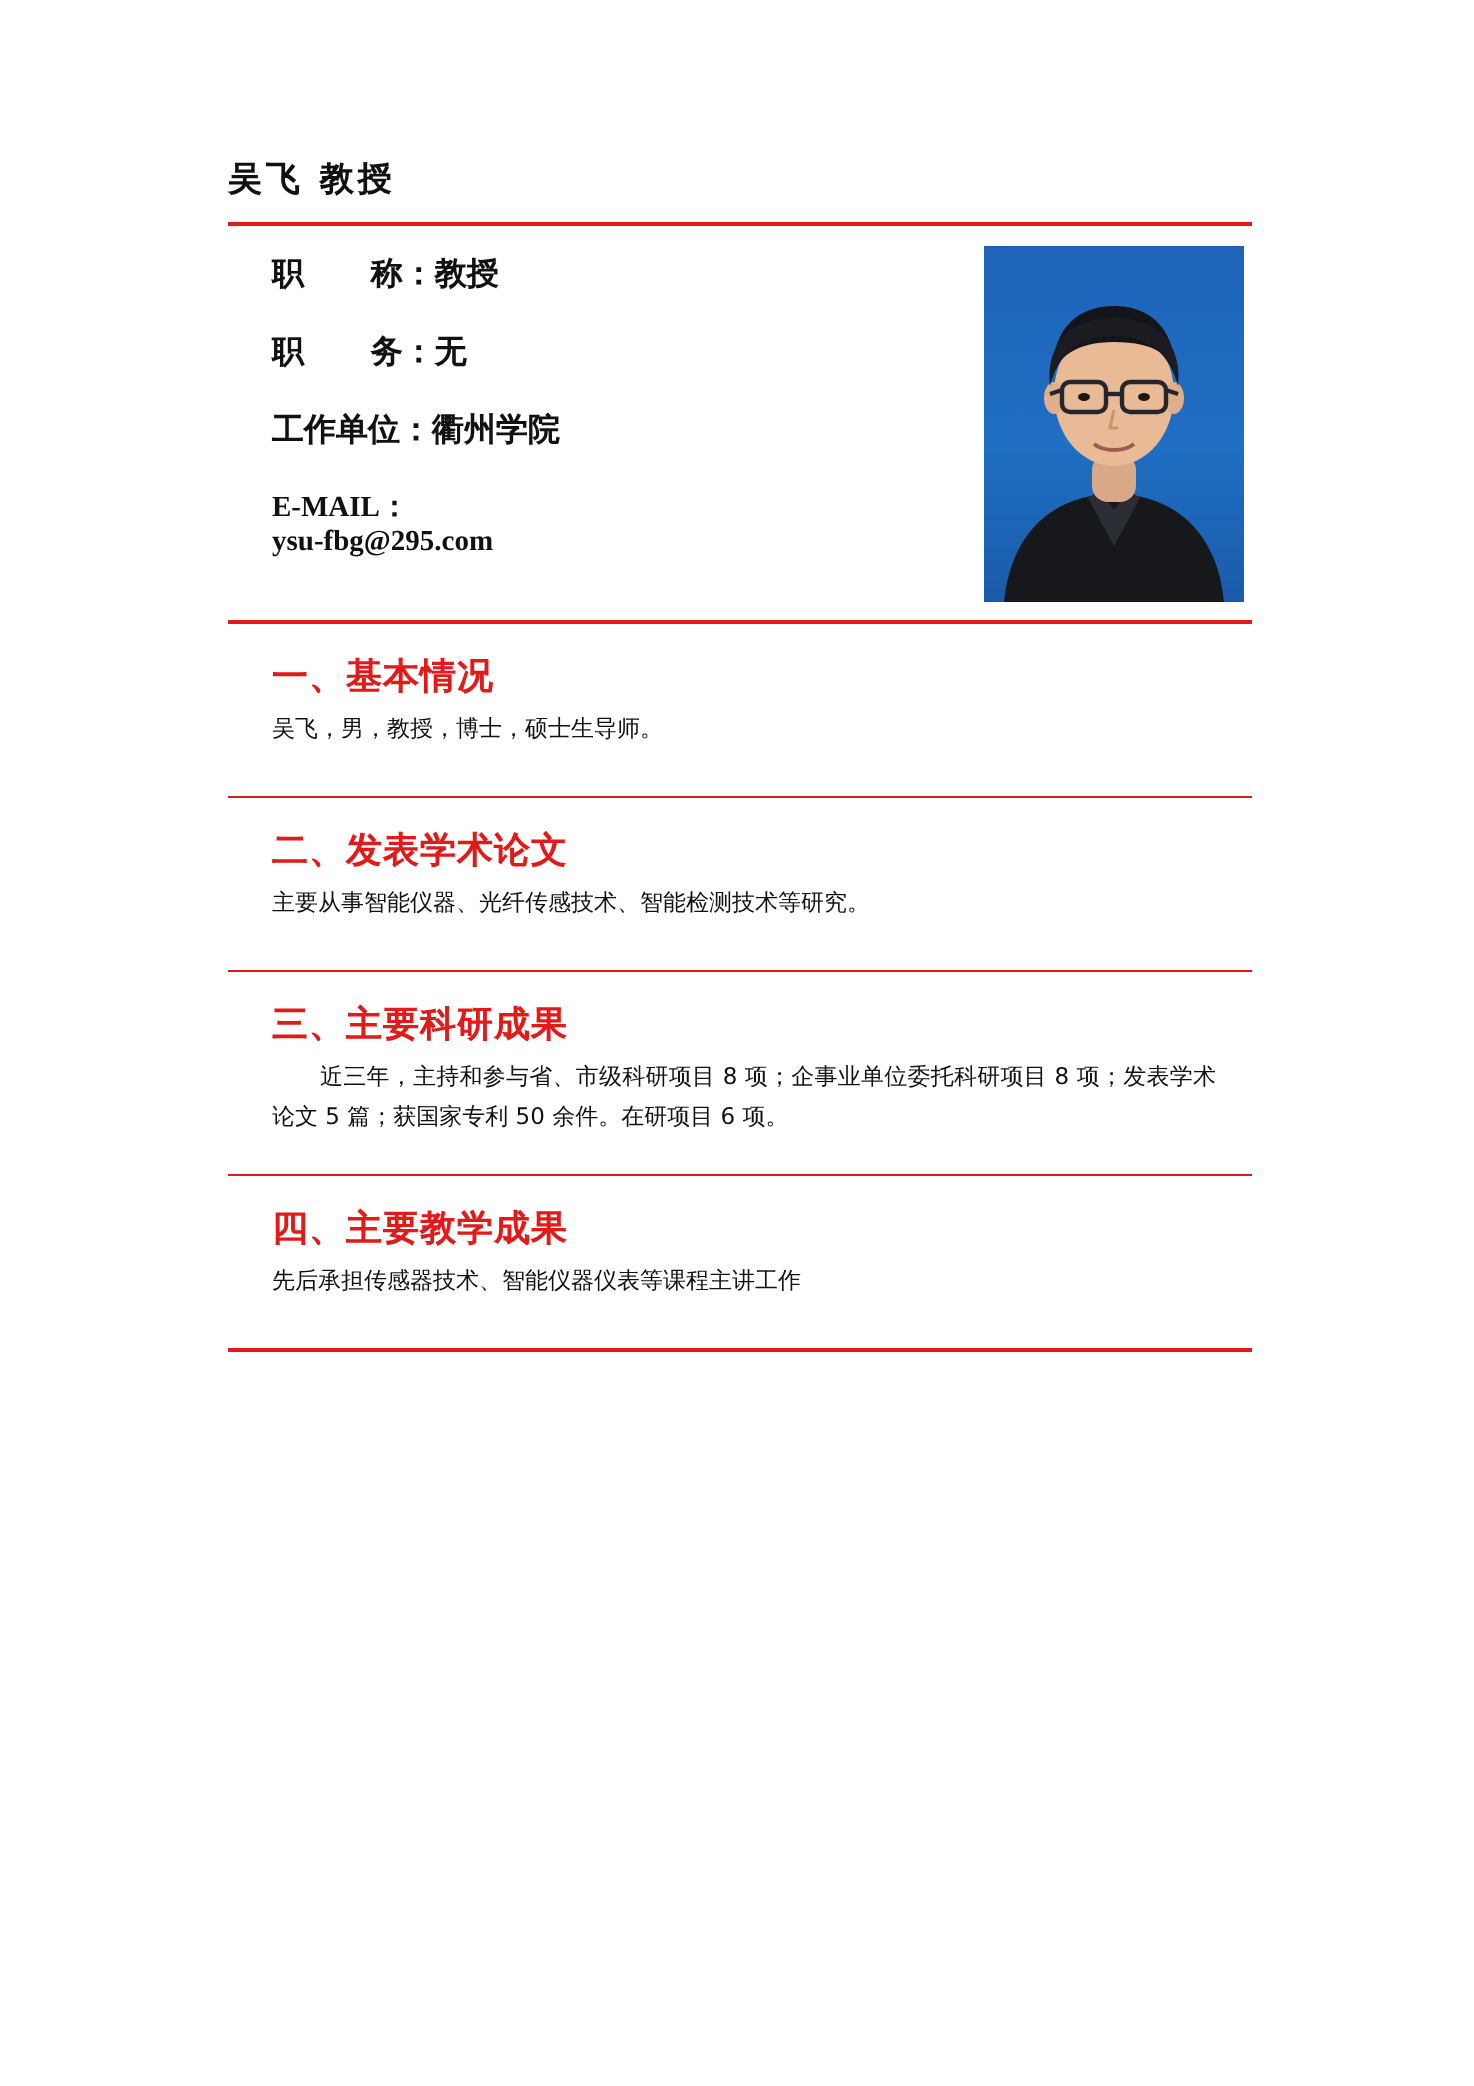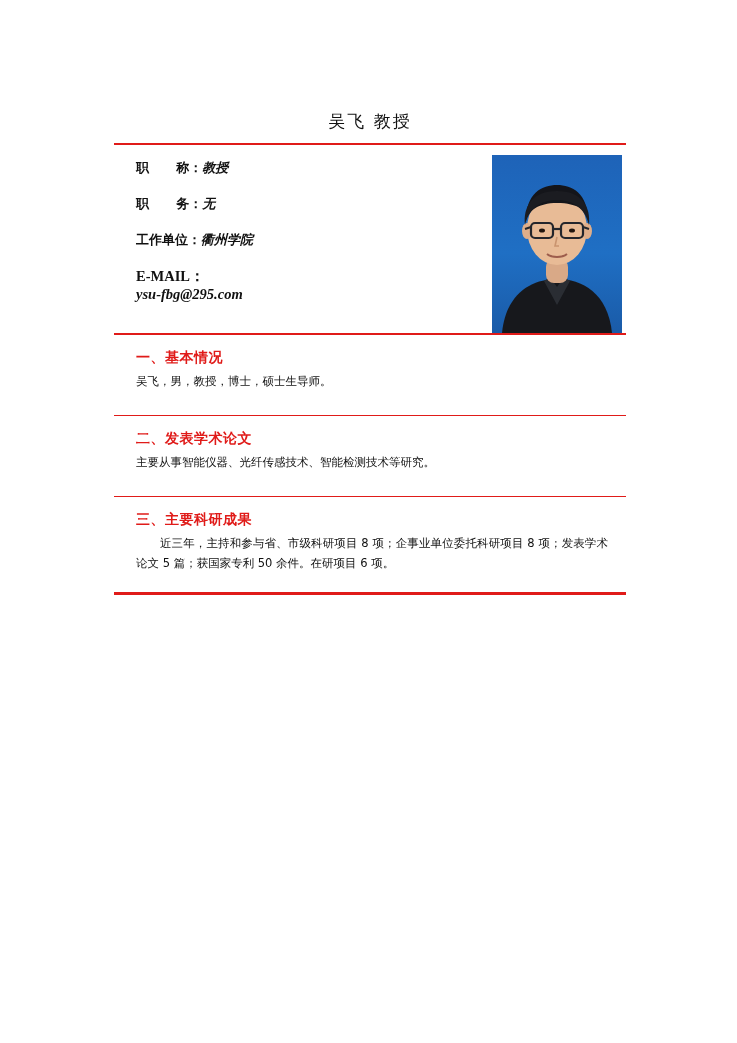--- a/index.html
+++ b/index.html
@@ -24,28 +24,26 @@
   }
   .content {
     position: absolute;
     left: 114px;
     top: 78px;
     width: 512px;
   }
 
   
   .doc-title {
-    text-align: center;
     font-family: "DejaVu Sans", sans-serif;
     font-size: 17px;
-    font-weight: normal;
+    font-weight: bold;
     letter-spacing: 2px;
     color: #111111;
     padding-bottom: 10px;
-    margin-top: 32px;
   }
 
   .rule-red {
     border-top: 2px solid #e01b19;
     height: 0;
     width: 100%;
   }
   .rule-red-thin {
     border-top: 1.5px solid #e01b19;
     height: 0;
@@ -61,31 +59,30 @@
   }
   .info-rows {
     width: 350px;
   }
   .info-row {
     display: flex;
     align-items: baseline;
     margin: 0 0 18px 0;
     padding-left: 22px;
     font-family: "DejaVu Sans", sans-serif;
-    font-size: 13px;
+    font-size: 16px;
     font-weight: bold;
     color: #111111;
   }
   .info-row .lbl {
     white-space: pre;
   }
   .info-row .val {
     white-space: pre;
     font-weight: bold;
-    font-style: italic;
   }
   .info-row.email {
     font-family: "Liberation Serif", serif;
     font-size: 14.5px;
     flex-direction: column;
   }
   .photo {
     position: absolute;
     right: 4px;
     top: 10px;
@@ -95,21 +92,21 @@
     border: 0;
   }
   .photo svg { display: block; }
 
   
   .section {
     padding-top: 8px;
   }
   .section-heading {
     font-family: "DejaVu Sans", sans-serif;
-    font-size: 14px;
+    font-size: 18px;
     font-weight: bold;
     color: #e01b19;
     margin: 6px 0 4px 22px;
     letter-spacing: 0.5px;
   }
   .section-body {
     font-family: "DejaVu Sans", sans-serif;
     font-size: 11.5px;
     line-height: 1.75;
     color: #111111;
@@ -216,17 +213,22 @@
     <div class="rule-red-thin"></div>
 
     <div class="section">
       <div class="section-heading">三、主要科研成果</div>
       <div class="section-body indent">近三年，主持和参与省、市级科研项目 8 项；企事业单位委托科研项目 8 项；发表学术论文 5 篇；获国家专利 50 余件。在研项目 6 项。</div>
       <div class="spacer-8"></div>
     </div>
 
     <div class="rule-red-thin"></div>
 
+    <div class="section">
+      <div class="section-heading">四、主要教学成果</div>
+      <div class="section-body">先后承担传感器技术、智能仪器仪表等课程主讲工作</div>
+      <div class="spacer-14"></div>
+    </div>
 
     <div class="rule-red"></div>
 
   </div>
 </div>
 
 </body></html>

